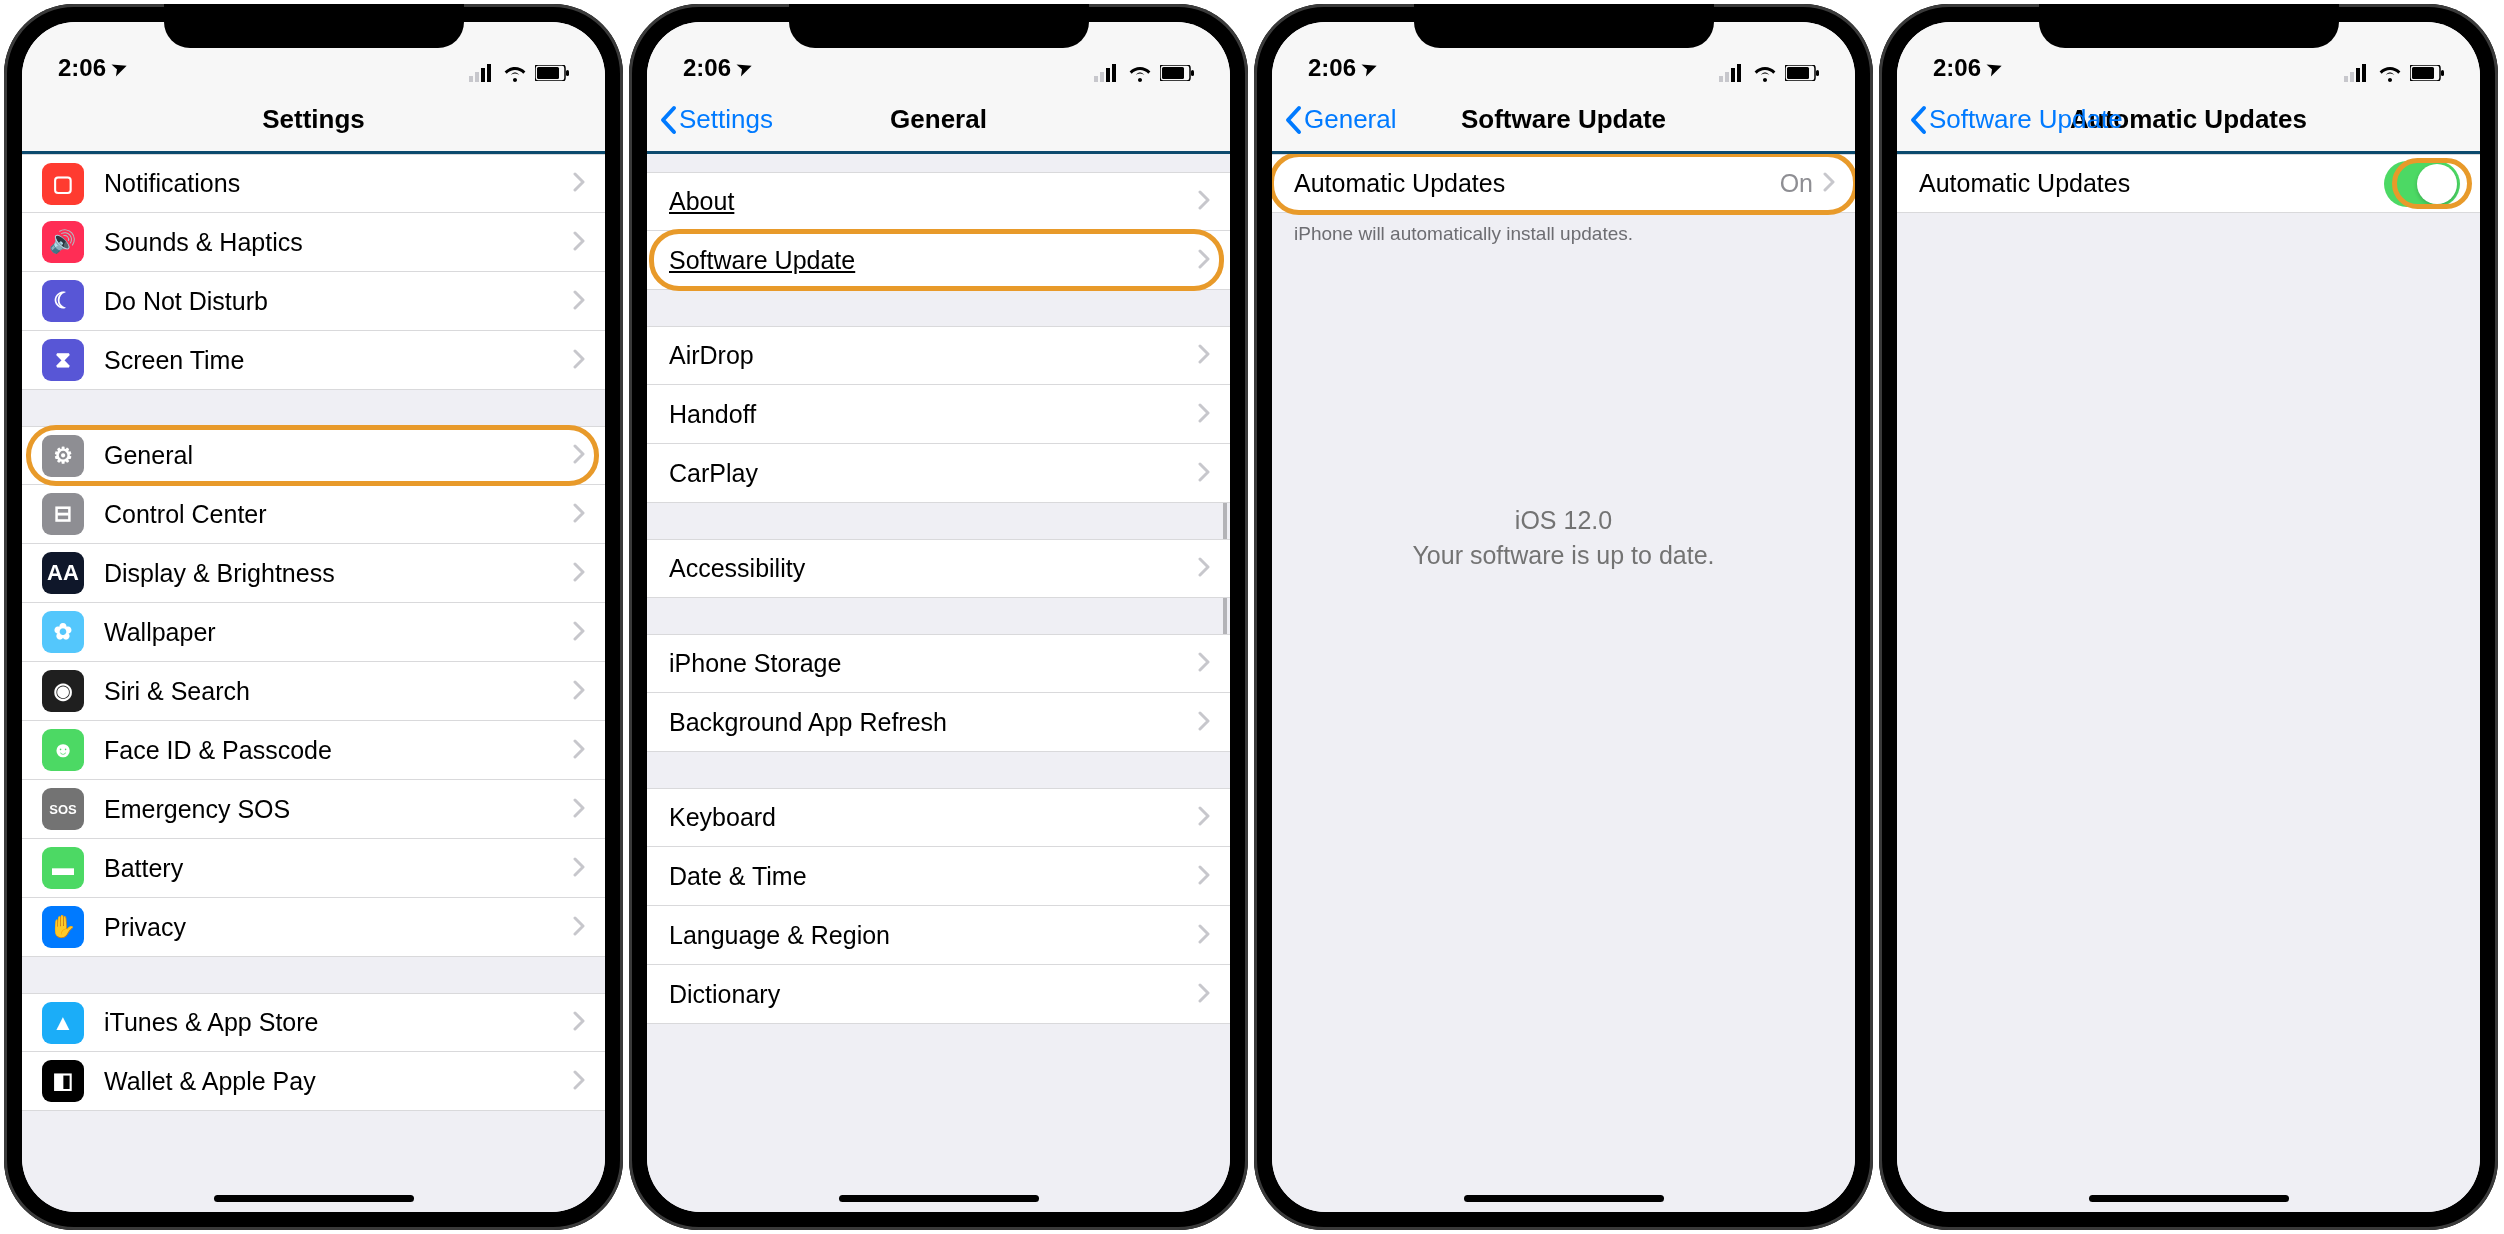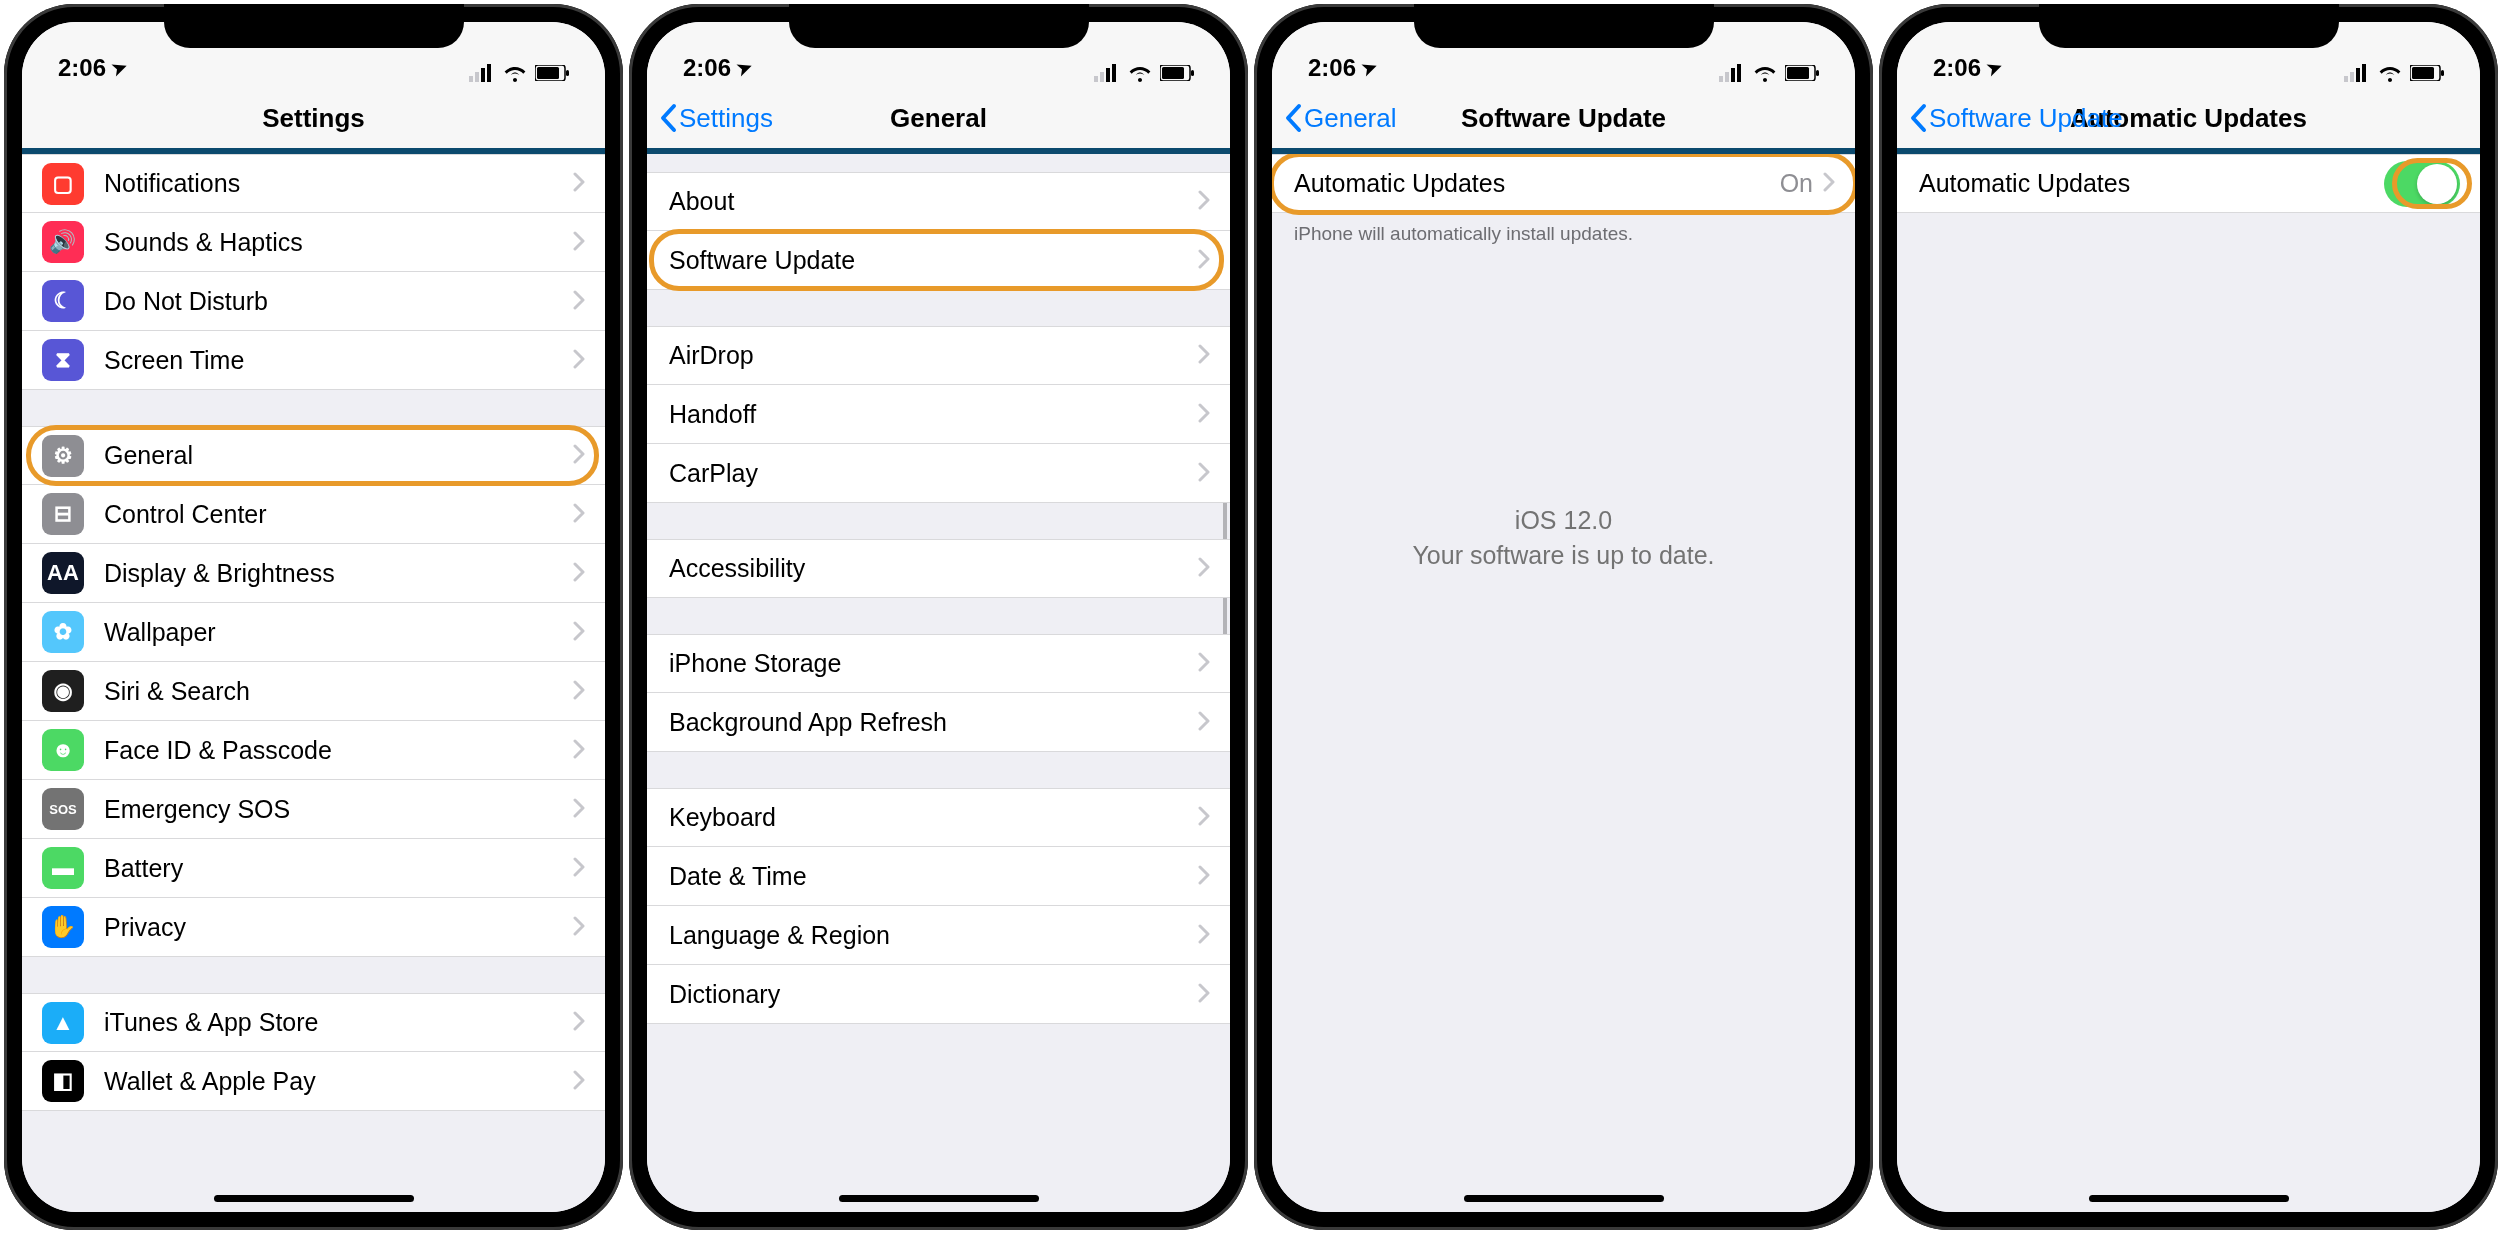--- a/index.html
+++ b/index.html
@@ -49,21 +49,21 @@
     padding: 0 36px 6px 36px;
     font-size: 24px;
     font-weight: 600;
     background: #f7f7f7;
   }
   .status-left { display: flex; align-items: center; gap: 6px; }
   .status-right { display: flex; align-items: center; gap: 8px; }
   .nav-bar {
     height: 66px;
     background: #f7f7f7;
-    border-bottom: 6px solid #0c4a6e;
+    border-bottom: 3px solid #0c4a6e;
     display: flex;
     align-items: center;
     justify-content: center;
     position: relative;
   }
   .nav-title {
     font-size: 26px;
     font-weight: 600;
     color: #000;
   }
@@ -353,21 +353,21 @@
       <div class="nav-back">
         <svg width="18" height="30" viewBox="0 0 18 30">
             <polyline points="15,3 4,15 15,27" fill="none" stroke="#007aff" stroke-width="4" stroke-linecap="round" stroke-linejoin="round"></polyline>
           </svg>
         <span>Settings</span>
       </div>
       <div class="nav-title">General</div>
     </div>
     <div class="content" id="p2-content">
       <div class="scrollbar-hint"></div>
-    <div class="section" style="margin-top: 18px;">
+    <div class="section" style="margin-top: 18px; text-decoration: underline;">
           <div class="row no-icon" style="position: relative;">
             <span class="label">About</span>
             <span class="chev"><svg width="12" height="20" viewBox="0 0 12 20">
                 <polyline points="2,2 10,10 2,18" fill="none" stroke="#c7c7cc" stroke-width="3" stroke-linecap="round" stroke-linejoin="round"></polyline>
               </svg></span>
           </div>
           <div class="row no-icon" style="position: relative;">
             <span class="label">Software Update</span>
             <span class="chev"><svg width="12" height="20" viewBox="0 0 12 20">
                 <polyline points="2,2 10,10 2,18" fill="none" stroke="#c7c7cc" stroke-width="3" stroke-linecap="round" stroke-linejoin="round"></polyline>

